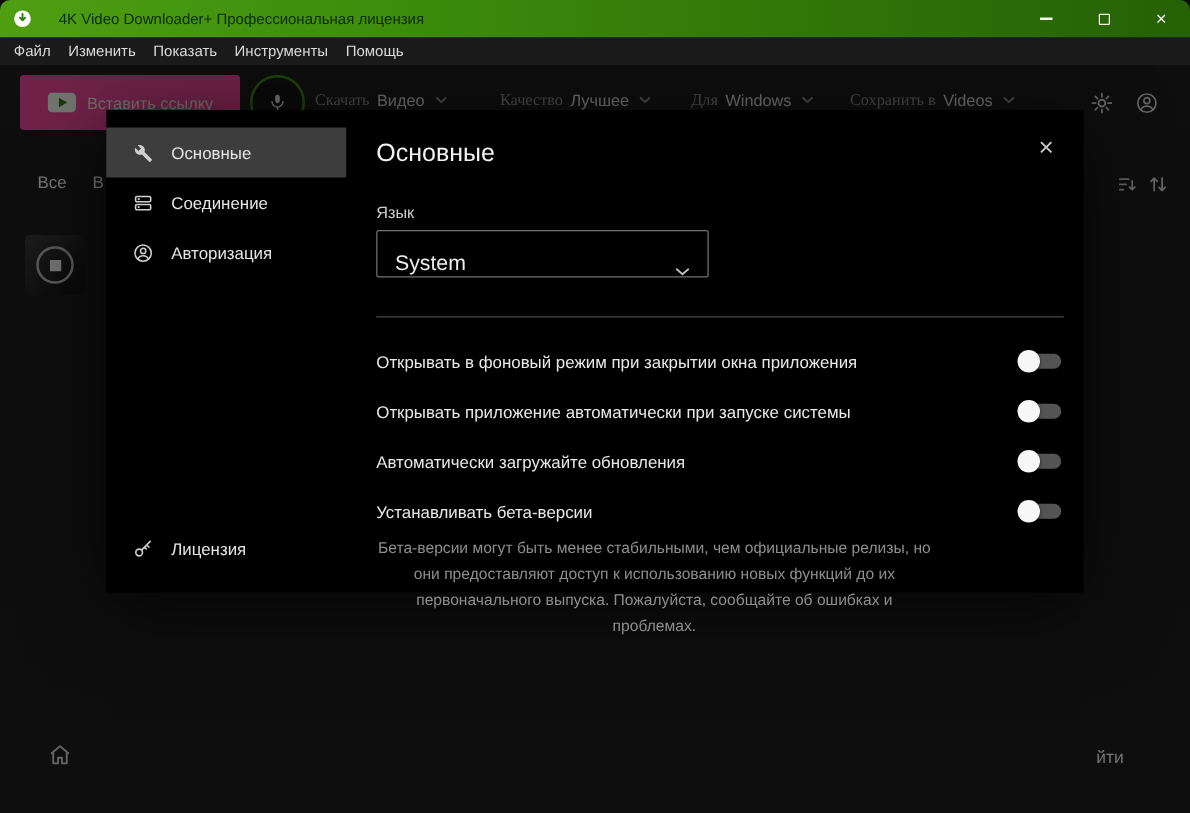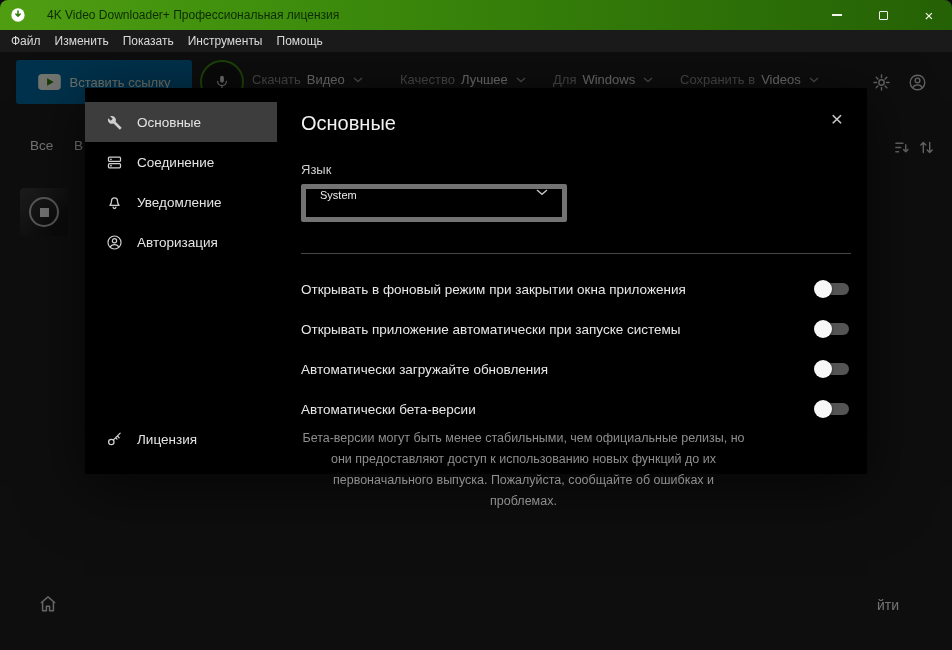--- a/index.html
+++ b/index.html
@@ -23,28 +23,28 @@
 
   
   .menubar { position:absolute; top:30px; left:0; right:0; height:22px; background:#1a1a1a;
              display:flex; align-items:center; padding-left:4px; z-index:10; }
   .menu-item { color:#dadada; font-size:12px; padding:2px 7px; }
 
   
   .app-content { position:absolute; top:52px; left:0; right:0; bottom:0; z-index:1; }
 
   .paste-btn { position:absolute; left:16px; top:8px; width:176px; height:44px;
-               background:#0369a1; border-radius:3px; display:flex; align-items:center;
+               background:#ec4899; border-radius:3px; display:flex; align-items:center;
                justify-content:center; gap:9px; color:#e8f2e0; font-size:13px; }
   .smart-btn { position:absolute; left:200px; top:8px; width:44px; height:44px; border-radius:50%;
                background:#161616; border:2px solid #3f8f10; display:flex; align-items:center;
                justify-content:center; color:#e8e8e8; }
   .tb-dropdown { position:absolute; top:20px; display:flex; align-items:center; gap:6px;
                  font-size:13px; color:#e2e2e2; }
-  .tb-prefix { color:#979797; }
+  .tb-prefix { color:#979797;font-family:Liberation Serif, serif; }
   .tb-chev { color:#9a9a9a; display:flex; margin-left:2px; }
   .icon-btn { position:absolute; color:#cfcfcf; display:flex; }
 
   .tab { position:absolute; top:86px; font-size:13.5px; color:#f3f3f3; }
   .list-icon { position:absolute; top:87px; color:#cfcfcf; display:flex; }
 
   .thumb { position:absolute; left:20px; top:136px; width:48px; height:48px; border-radius:4px;
            background:linear-gradient(135deg,#3c3c3c 0%,#181818 80%); display:flex;
            align-items:center; justify-content:center; }
   .thumb-progress { width:30px; height:30px; border-radius:50%; border:2.5px solid #b9b9b9;
@@ -68,22 +68,22 @@
   .side-item.active { background:#3d3d3d; }
   .side-icon { color:#cfcfcf; display:flex; width:18px; justify-content:center; }
   .license-item { position:absolute; bottom:15px; left:0; width:100%; }
 
   .settings-main { position:relative; flex:1; padding:0 16px 0 24px; }
   .panel-title { position:absolute; left:24px; top:24px; font-size:20px; color:#f2f2f2; }
   .panel-close { position:absolute; right:18px; top:18px; font-size:21px; line-height:1;
                  color:#c9c9c9; padding:2px 6px; }
   .lang-label { position:absolute; left:24px; top:74px; font-size:13px; color:#cfcfcf; }
   .lang-select { position:absolute; left:24px; top:96px; width:266px; height:38px;
-                 border:5px solid #737373; border-radius:2px; display:flex; align-items:flex-start;
-                 padding:0 14px; font-size:11px; color:#ededed; }
+                 border:1px solid #737373; border-radius:2px; display:flex; align-items:flex-end;
+                 padding:0 14px; font-size:17px; color:#ededed; }
   .lang-select .tb-chev { margin-left:auto; color:#c4c4c4; }
   .divider { position:absolute; left:24px; right:16px; top:165px; height:1px; background:#474747; }
 
   .toggle-row { position:absolute; left:24px; right:16px; height:40px; display:flex;
                 align-items:center; justify-content:space-between; }
   .toggle-label { font-size:13.5px; color:#e8e8e8; padding-right:20px; }
   .toggle { position:relative; width:32px; height:12px; border-radius:6px; background:#545454;
             flex:none; margin-right:2px; }
   .toggle .knob { position:absolute; left:-3px; top:-3px; width:18px; height:18px;
                   border-radius:50%; background:#f7f7f7; box-shadow:0 1px 3px rgba(0,0,0,0.55); }
@@ -250,29 +250,20 @@
           <svg viewBox="0 0 24 24" width="17" height="17" fill="none" stroke="currentColor" stroke-width="1.8">
               <rect x="3.5" y="4.5" width="17" height="6" rx="1.5"></rect>
               <rect x="3.5" y="13.5" width="17" height="6" rx="1.5"></rect>
               <path d="M7 7.5h.01M7 16.5h.01" stroke-linecap="round" stroke-width="2.4"></path>
             </svg>
         </span>
         <span>Соединение</span>
       </div>
       <div class="side-item">
         <span class="side-icon">
-          <svg viewBox="0 0 24 24" width="17" height="17" fill="none" stroke="currentColor" stroke-width="1.8" stroke-linejoin="round">
-              <path d="M18.5 16h-13c1.6-1.7 2.3-3.2 2.3-6.2 0-2.3 1.9-4.2 4.2-4.2s4.2 1.9 4.2 4.2c0 3 .7 4.5 2.3 6.2z"></path>
-              <path d="M10 18.5a2 2 0 0 0 4 0" stroke-linecap="round"></path>
-            </svg>
-        </span>
-        <span>Уведомление</span>
-      </div>
-      <div class="side-item">
-        <span class="side-icon">
           <svg viewBox="0 0 24 24" width="17" height="17" fill="none" stroke="currentColor" stroke-width="1.7">
               <circle cx="12" cy="12" r="9.2"></circle>
               <circle cx="12" cy="9.5" r="3"></circle>
               <path d="M5.8 18.8c1.2-2.6 3.4-3.8 6.2-3.8s5 1.2 6.2 3.8"></path>
             </svg>
         </span>
         <span>Авторизация</span>
       </div>
 
       <div class="side-item license-item">
@@ -314,21 +305,21 @@
             <span class="knob"></span>
           </span>
       </div>
       <div class="toggle-row" style="top:261px;">
         <span class="toggle-label">Автоматически загружайте обновления</span>
         <span class="toggle">
             <span class="knob"></span>
           </span>
       </div>
       <div class="toggle-row" style="top:301px;">
-        <span class="toggle-label">Автоматически бета-версии</span>
+        <span class="toggle-label">Устанавливать бета-версии</span>
         <span class="toggle">
             <span class="knob"></span>
           </span>
       </div>
 
       <div class="beta-note">Бета-версии могут быть менее стабильными, чем официальные релизы, но они предоставляют доступ к использованию новых функций до их первоначального выпуска. Пожалуйста, сообщайте об ошибках и проблемах.</div>
     </div>
   </div>
 
 </div>

